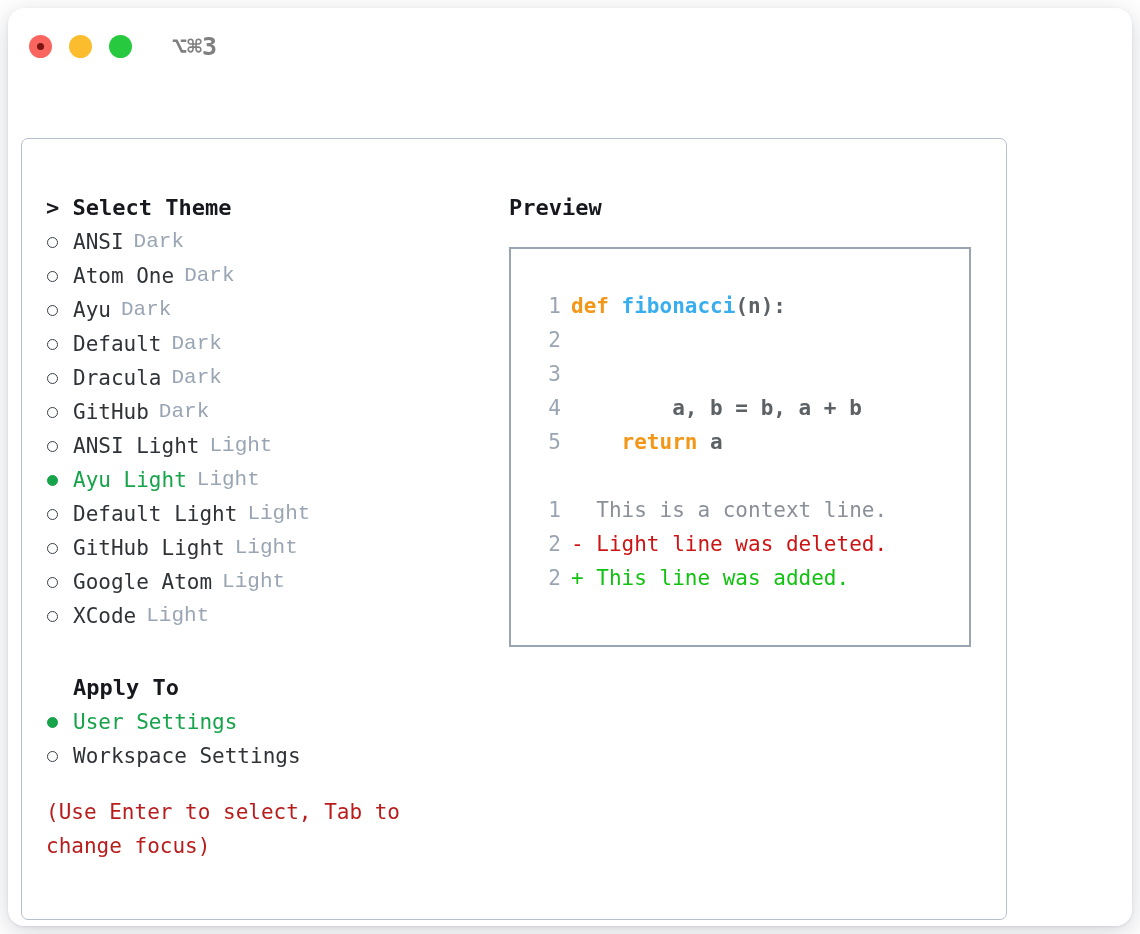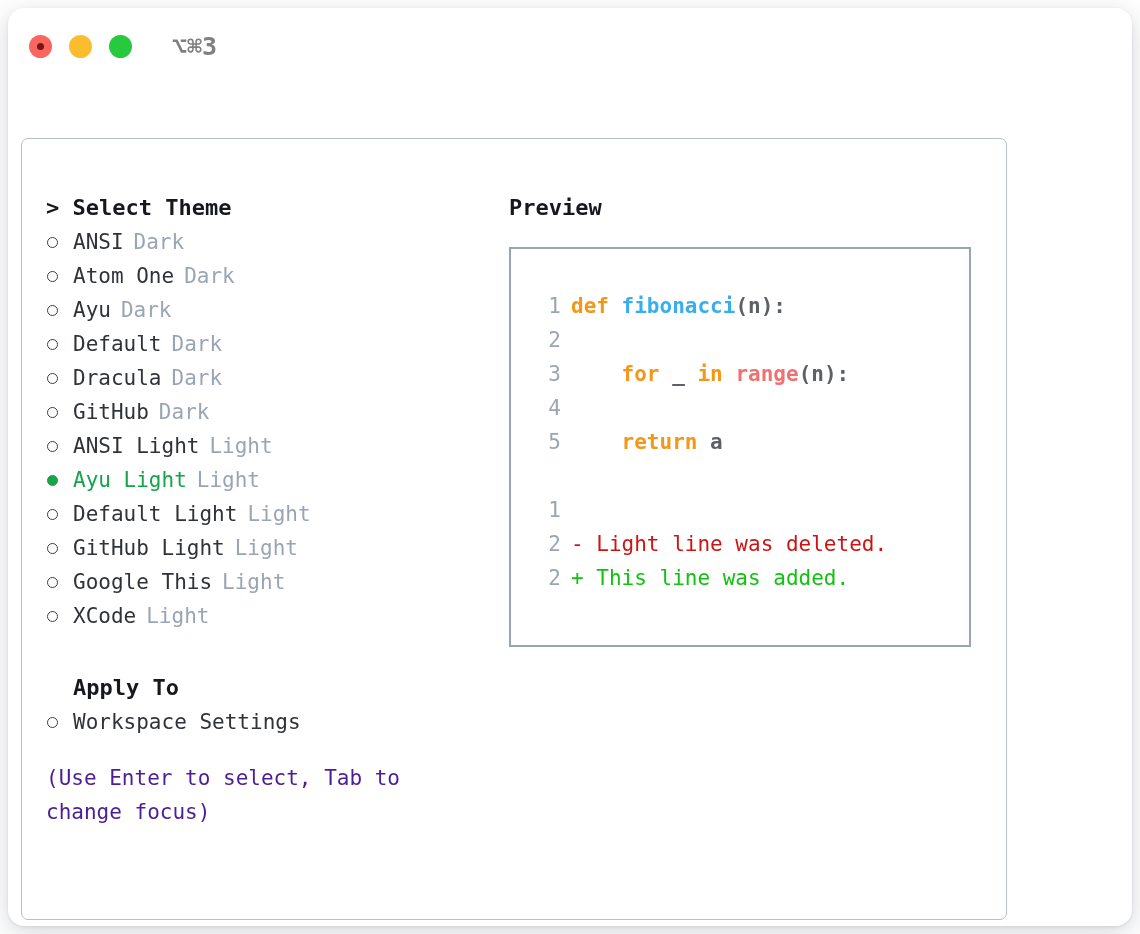--- a/index.html
+++ b/index.html
@@ -137,29 +137,30 @@
   }
   .opt-row.selected .radio i {
     background: #16a34a;
     border-color: #16a34a;
   }
   .opt-label { color: #2f3338; }
   .opt-row.selected .opt-label { color: #16a34a; }
   .opt-tag {
     color: #9aa5b4;
     margin-left: 10px;
+    font-family: Liberation Mono, monospace;
   }
 
   .spacer-lg { height: 38px; }
   .spacer-sm { height: 22px; }
 
   .hint {
     font-size: 21px;
     line-height: 34px;
-    color: #4c1d95;
+    color: #b91c1c;
     width: 402px;
     white-space: pre-wrap;
   }
 
   
   .right-col {
     position: absolute;
     left: 487px;
     top: 52px;
     width: 470px;
@@ -235,50 +236,51 @@
             <div class="opt-row"><span class="radio"><i></i></span><span class="opt-label">ANSI</span><span class="opt-tag">Dark</span></div>
             <div class="opt-row"><span class="radio"><i></i></span><span class="opt-label">Atom One</span><span class="opt-tag">Dark</span></div>
             <div class="opt-row"><span class="radio"><i></i></span><span class="opt-label">Ayu</span><span class="opt-tag">Dark</span></div>
             <div class="opt-row"><span class="radio"><i></i></span><span class="opt-label">Default</span><span class="opt-tag">Dark</span></div>
             <div class="opt-row"><span class="radio"><i></i></span><span class="opt-label">Dracula</span><span class="opt-tag">Dark</span></div>
             <div class="opt-row"><span class="radio"><i></i></span><span class="opt-label">GitHub</span><span class="opt-tag">Dark</span></div>
             <div class="opt-row"><span class="radio"><i></i></span><span class="opt-label">ANSI Light</span><span class="opt-tag">Light</span></div>
             <div class="opt-row selected"><span class="radio"><i></i></span><span class="opt-label">Ayu Light</span><span class="opt-tag">Light</span></div>
             <div class="opt-row"><span class="radio"><i></i></span><span class="opt-label">Default Light</span><span class="opt-tag">Light</span></div>
             <div class="opt-row"><span class="radio"><i></i></span><span class="opt-label">GitHub Light</span><span class="opt-tag">Light</span></div>
-            <div class="opt-row"><span class="radio"><i></i></span><span class="opt-label">Google This</span><span class="opt-tag">Light</span></div>
+            <div class="opt-row"><span class="radio"><i></i></span><span class="opt-label">Google Atom</span><span class="opt-tag">Light</span></div>
             <div class="opt-row"><span class="radio"><i></i></span><span class="opt-label">XCode</span><span class="opt-tag">Light</span></div>
           </div>
 
         <div class="spacer-lg"></div>
 
         <div class="section-title indented">Apply To</div>
         <div class="opt-list" id="apply-options">
+            <div class="opt-row selected"><span class="radio"><i></i></span><span class="opt-label">User Settings</span></div>
             <div class="opt-row"><span class="radio"><i></i></span><span class="opt-label">Workspace Settings</span></div>
           </div>
 
         <div class="spacer-sm"></div>
 
         <div class="hint">(Use Enter to select, Tab to change focus)</div>
       </div>
 
       <div class="right-col">
         <div class="preview-title">Preview</div>
         <div class="preview-box">
           <div class="code-area">
             <div id="code-lines">
                 <div class="code-line"><span class="ln">1</span><span class="code-text"><span class="tok-kw">def </span><span class="tok-fn">fibonacci</span><span class="tok-plain">(n):</span></span></div>
                 <div class="code-line"><span class="ln">2</span></div>
-                <div class="code-line"><span class="ln">3</span><span class="code-text"><span class="tok-plain">    </span><span class="tok-kw">for</span><span class="tok-plain"> _ </span><span class="tok-kw">in</span><span class="tok-plain"> </span><span class="tok-call">range</span><span class="tok-plain">(n):</span></span></div>
-                <div class="code-line"><span class="ln">4</span></div>
+                <div class="code-line"><span class="ln">3</span></div>
+                <div class="code-line"><span class="ln">4</span><span class="code-text"><span class="tok-plain">        a, b = b, a + b</span></span></div>
                 <div class="code-line"><span class="ln">5</span><span class="code-text"><span class="tok-plain">    </span><span class="tok-kw">return</span><span class="tok-plain"> a</span></span></div>
               </div>
             <div class="diff-gap"></div>
             <div id="diff-lines">
-                <div class="code-line"><span class="ln">1</span><span class="diff-context"> </span></div>
+                <div class="code-line"><span class="ln">1</span><span class="diff-context"> </span><span class="diff-context"> This is a context line.</span></div>
                 <div class="code-line"><span class="ln">2</span><span class="diff-del">-</span><span class="diff-del"> Light line was deleted.</span></div>
                 <div class="code-line"><span class="ln">2</span><span class="diff-add">+</span><span class="diff-add"> This line was added.</span></div>
               </div>
           </div>
         </div>
       </div>
 
     </div>
   </div>
 

